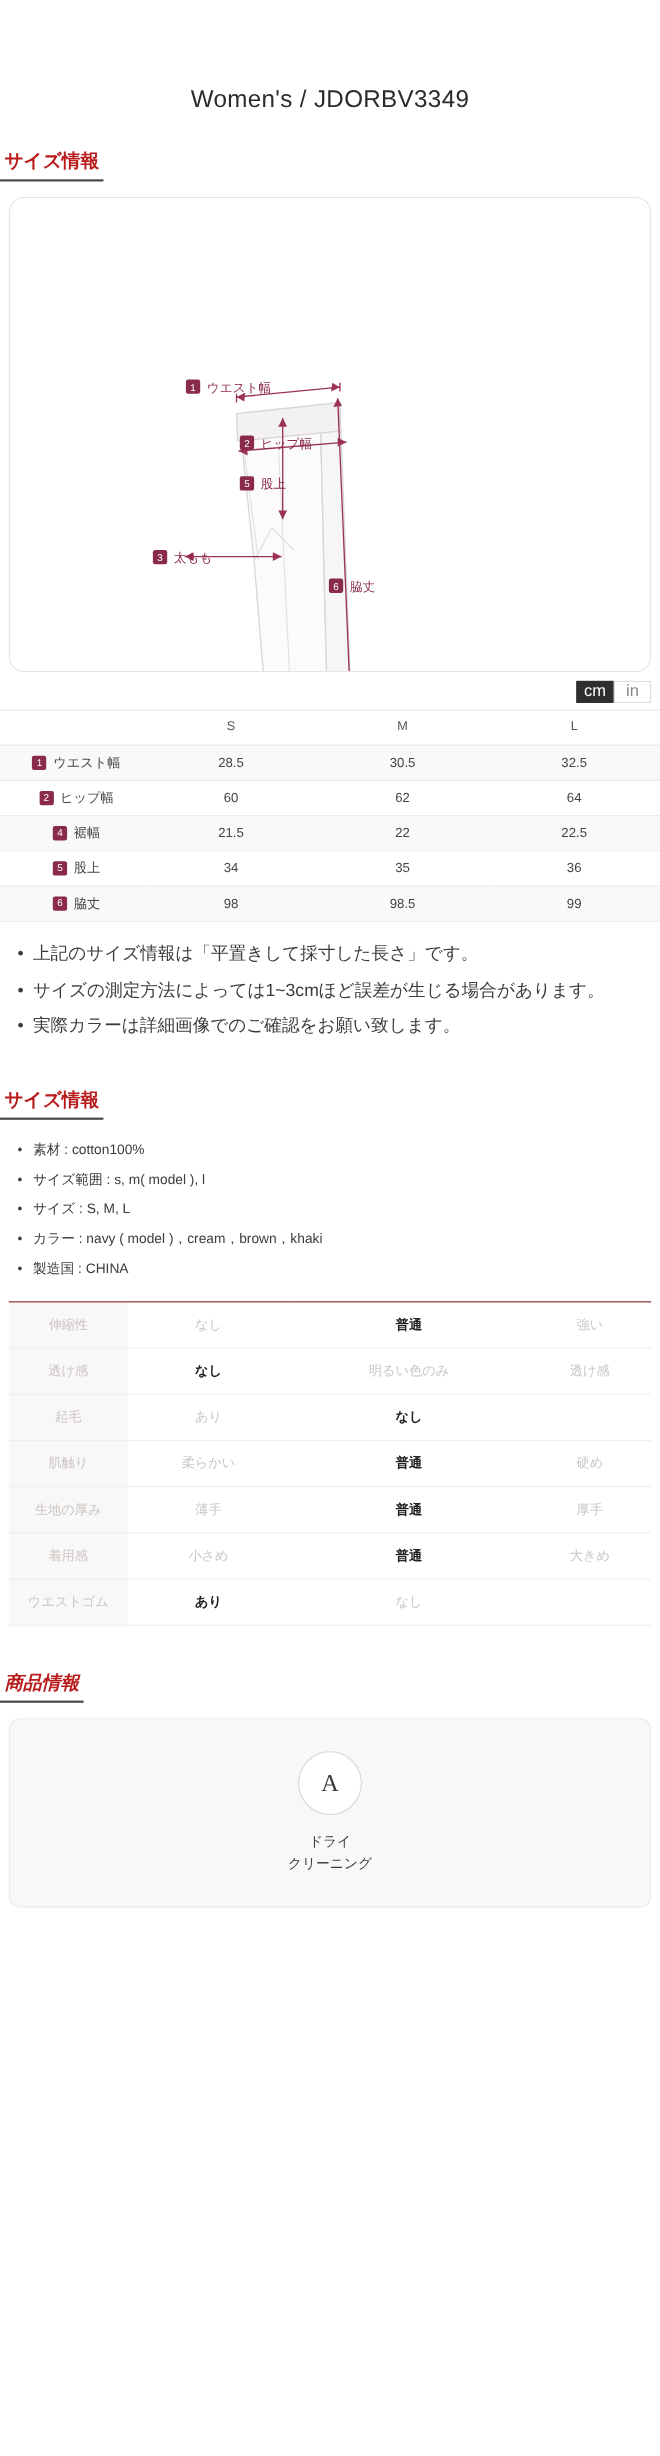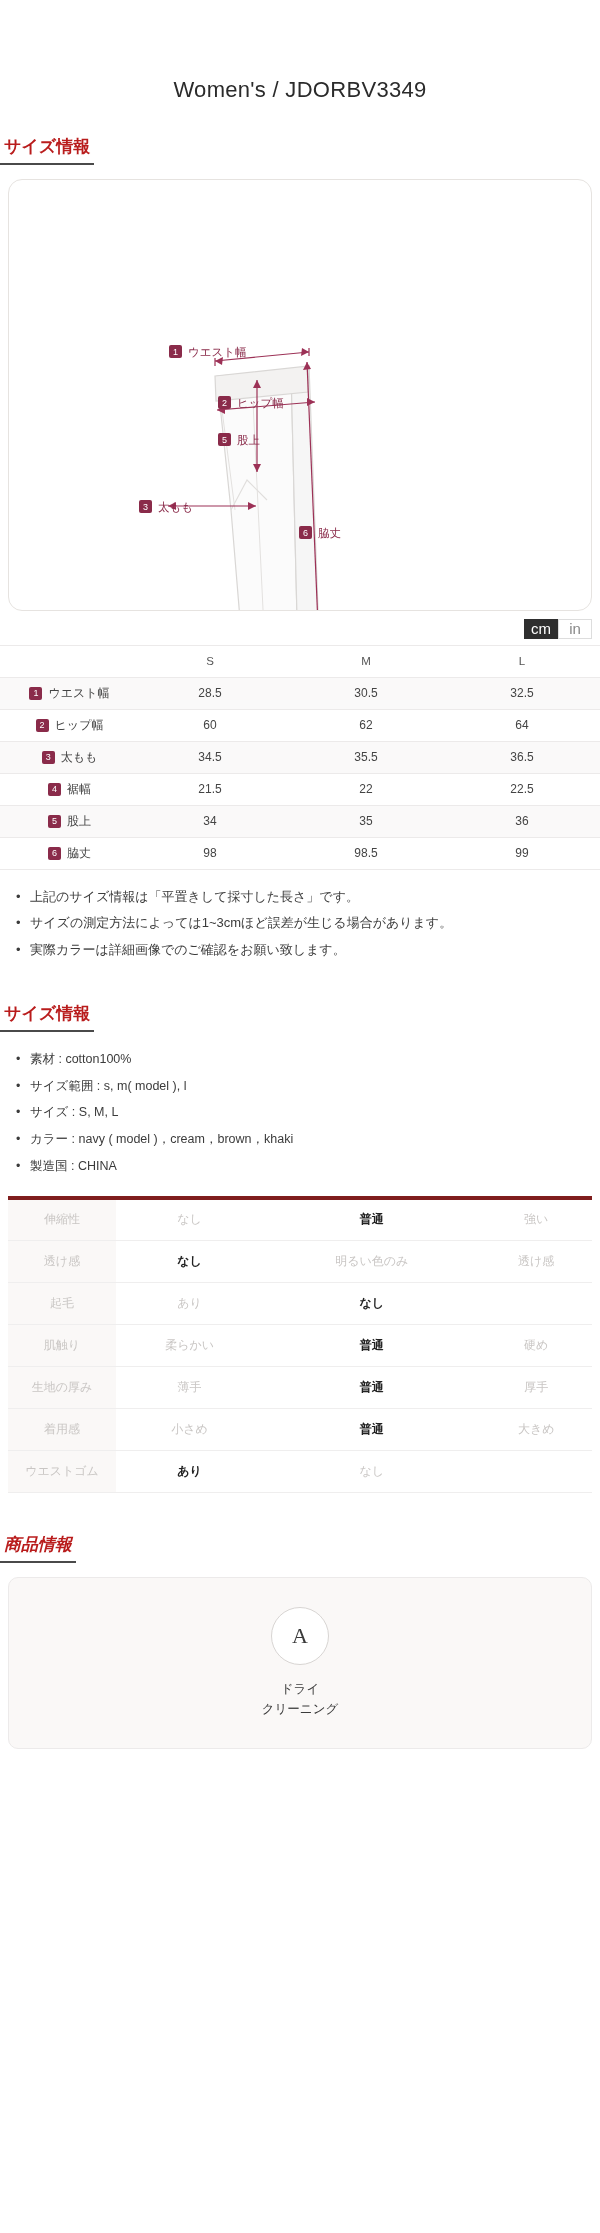--- a/index.html
+++ b/index.html
@@ -103,21 +103,21 @@
     background: #8a2b4a;
     border-radius: 2px;
     margin-right: 6px;
     vertical-align: 1px;
   }
   
   ul.notes {
     margin: 14px 0 0 0;
     padding: 0 14px 0 30px;
     list-style: none;
-    font-size: 13px;
+    font-size: 16px;
     color: #3b3b3b;
     line-height: 2.05;
   }
   ul.notes li { position: relative; }
   ul.notes li::before {
     content: "•";
     position: absolute;
     left: -14px;
     color: #3b3b3b;
   }
@@ -142,21 +142,21 @@
     margin: 16px 8px 0 8px;
     border-collapse: collapse;
     font-size: 12px;
   }
   table.attr-table td {
     height: 42px;
     text-align: center;
     border-bottom: 1px solid #efeeee;
     color: #c9c6c4;
   }
-  table.attr-table tr:first-child td { border-top: 4px solid #7f1d1d; }
+  table.attr-table tr:first-child td { border-top: 1px solid #7f1d1d; }
   td.attr-name {
     background: #faf8f7;
     color: #4a4a4a;
     width: 108px;
     text-align: center;
     font-size: 12px;
   }
   td.opt.sel { color: #222; font-weight: bold; }
   
   .care-box {
@@ -322,26 +322,20 @@
         <td>30.5</td>
         <td>32.5</td>
       </tr>
       <tr>
         <td class="row-label"><span class="num-badge">2</span><span>ヒップ幅</span></td>
         <td>60</td>
         <td>62</td>
         <td>64</td>
       </tr>
       <tr>
-        <td class="row-label"><span class="num-badge">3</span><span>太もも</span></td>
-        <td>34.5</td>
-        <td>35.5</td>
-        <td>36.5</td>
-      </tr>
-      <tr>
         <td class="row-label"><span class="num-badge">4</span><span>裾幅</span></td>
         <td>21.5</td>
         <td>22</td>
         <td>22.5</td>
       </tr>
       <tr>
         <td class="row-label"><span class="num-badge">5</span><span>股上</span></td>
         <td>34</td>
         <td>35</td>
         <td>36</td>

